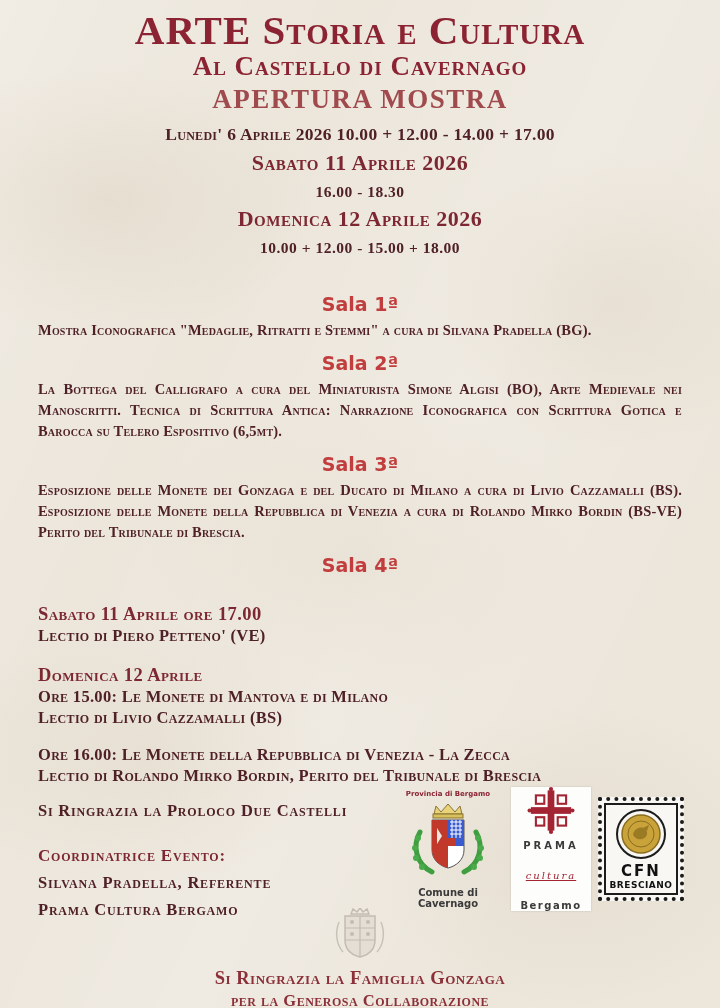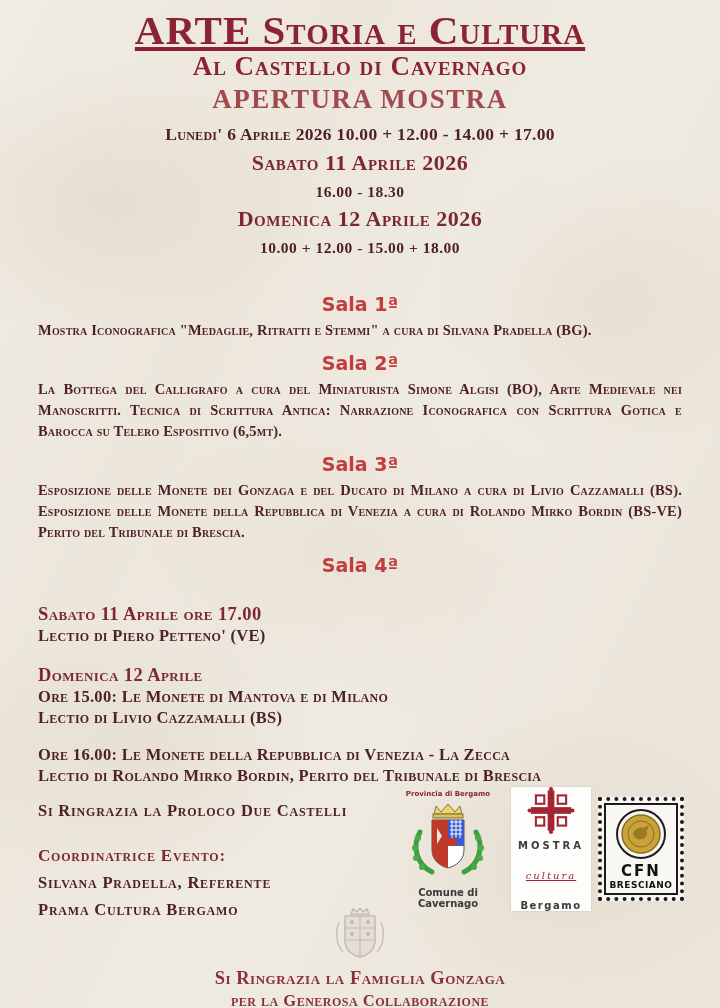--- a/index.html
+++ b/index.html
@@ -15,21 +15,21 @@
       radial-gradient(ellipse 320px 240px at 50% 55%, rgba(221,210,192,.30), transparent 70%),
       radial-gradient(ellipse 280px 200px at 20% 75%, rgba(214,202,182,.28), transparent 70%),
       radial-gradient(ellipse 300px 220px at 80% 85%, rgba(214,202,182,.30), transparent 70%),
       linear-gradient(115deg, rgba(255,255,255,.25) 0%, transparent 30%, rgba(255,255,255,.2) 55%, transparent 80%);
   }
   .abs{position:absolute;}
   .sc{font-variant:small-caps;}
 
   
   .block-header{top:8px;left:0;right:0;text-align:center;}
-  .title-line1{font-size:41px;font-weight:bold;color:#8b2332;letter-spacing:1px;line-height:1.08;text-decoration:underline;}
+  .title-line1{font-size:41px;font-weight:bold;color:#8b2332;letter-spacing:1px;line-height:1.08;}
   .title-line2{font-size:27px;font-weight:bold;color:#8b2332;letter-spacing:1px;line-height:1.1;}
   .subtitle{font-size:27px;font-weight:bold;color:#a04a4e;letter-spacing:1.5px;margin-top:2px;}
   .sched-small{font-size:17.5px;font-weight:bold;color:#4f2127;margin-top:9px;letter-spacing:.3px;}
   .sched-big{font-size:22px;font-weight:bold;color:#7c2731;margin-top:5px;letter-spacing:.5px;}
   .sched-hours{font-size:15.5px;font-weight:bold;color:#4f2127;margin-top:7px;letter-spacing:.5px;}
 
   
   .block-rooms{top:293px;left:38px;right:38px;}
   .room-title{font-family:"DejaVu Sans", sans-serif;font-size:19px;font-weight:bold;color:#c23d3d;text-align:center;margin:0 0 5px 0;}
   .room-desc{font-size:14.5px;font-weight:bold;color:#4f2127;text-align:justify;line-height:1.45;letter-spacing:.2px;margin:0 0 11px 0;}
@@ -162,21 +162,21 @@
         <rect x="4" y="24" width="48" height="8" fill="#a32433"></rect>
         <rect x="10" y="10" width="10" height="10" fill="none" stroke="#a32433" stroke-width="2.5"></rect>
         <rect x="36" y="10" width="10" height="10" fill="none" stroke="#a32433" stroke-width="2.5"></rect>
         <rect x="10" y="36" width="10" height="10" fill="none" stroke="#a32433" stroke-width="2.5"></rect>
         <rect x="36" y="36" width="10" height="10" fill="none" stroke="#a32433" stroke-width="2.5"></rect>
         <circle cx="28" cy="2.5" r="2.5" fill="#a32433"></circle>
         <circle cx="28" cy="53.5" r="2.5" fill="#a32433"></circle>
         <circle cx="2.5" cy="28" r="2.5" fill="#a32433"></circle>
         <circle cx="53.5" cy="28" r="2.5" fill="#a32433"></circle>
       </svg>
-      <div class="prama-word">MOSTRA</div>
+      <div class="prama-word">PRAMA</div>
       <div class="prama-cultura">cultura</div>
       <div class="prama-bergamo">Bergamo</div>
     </div>
 
     <div class="logo-cfn">
       <div class="cfn-inner">
         <svg width="52" height="52" viewBox="0 0 52 52">
           <circle cx="26" cy="26" r="24" fill="none" stroke="#1c1c1c" stroke-width="2"></circle>
           <circle cx="26" cy="26" r="19" fill="#c9a23a" stroke="#8a6d1f" stroke-width="1.5"></circle>
           <circle cx="26" cy="26" r="13" fill="none" stroke="#8a6d1f" stroke-width="1"></circle>

